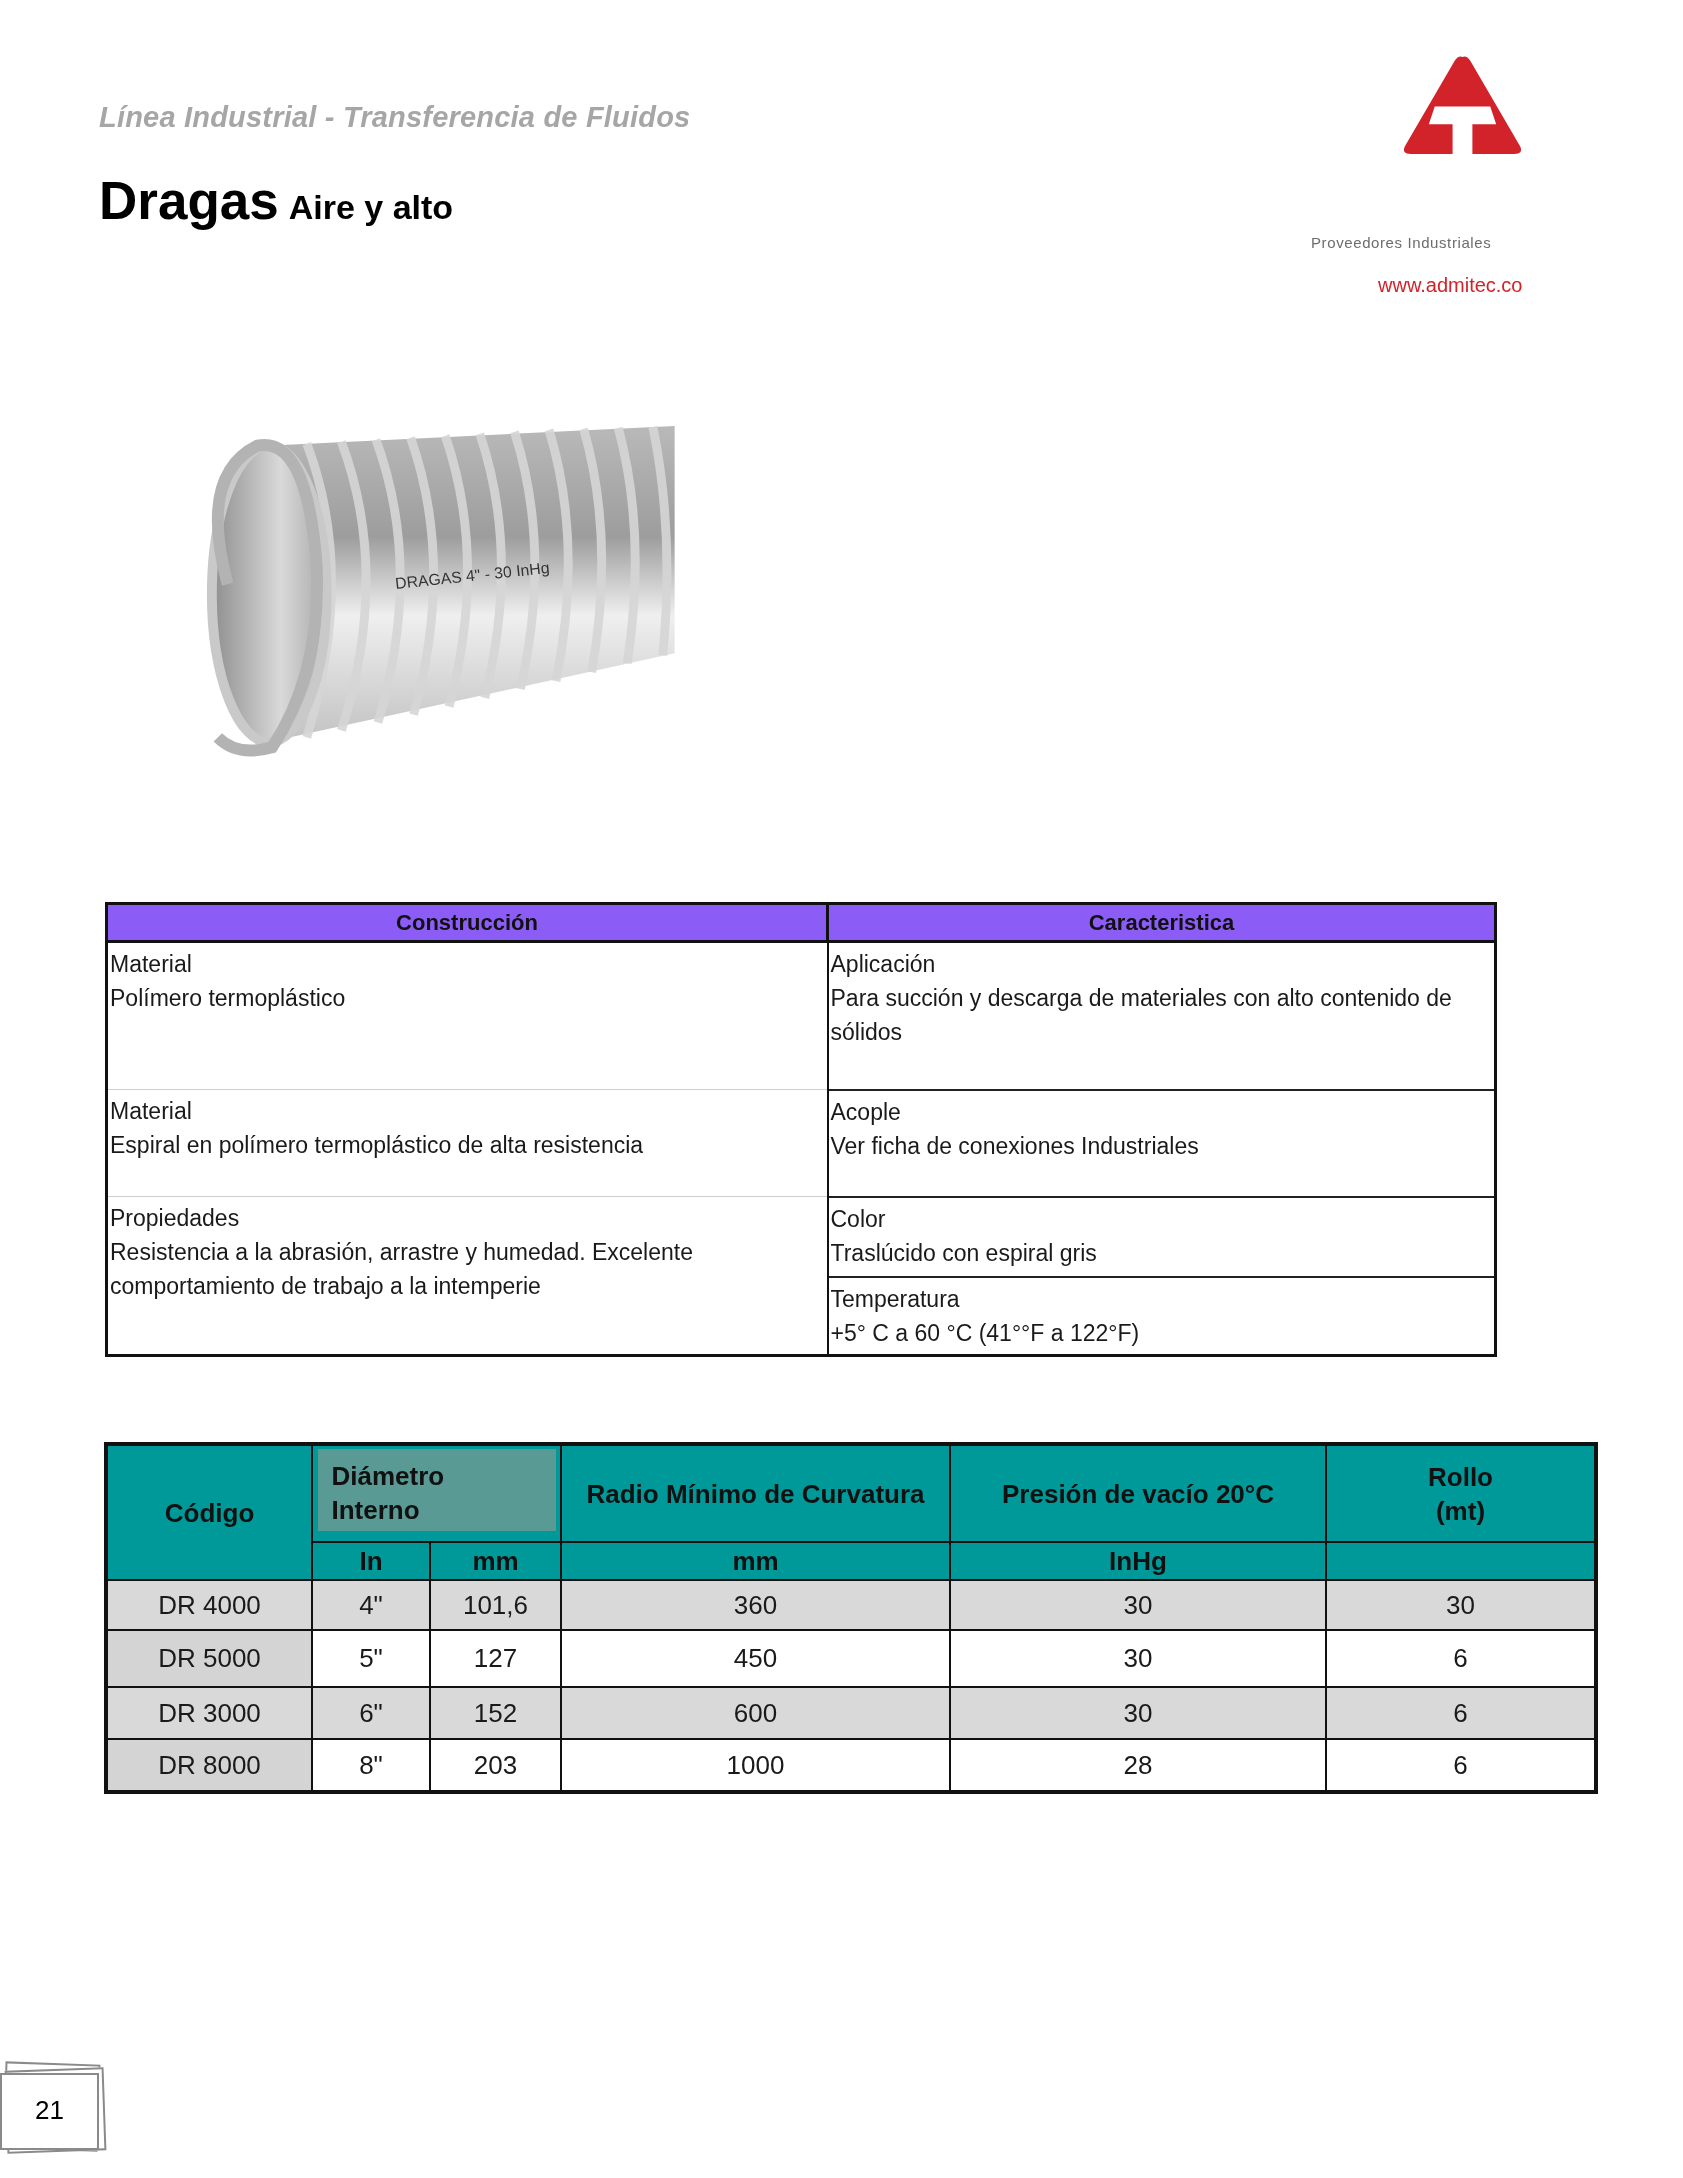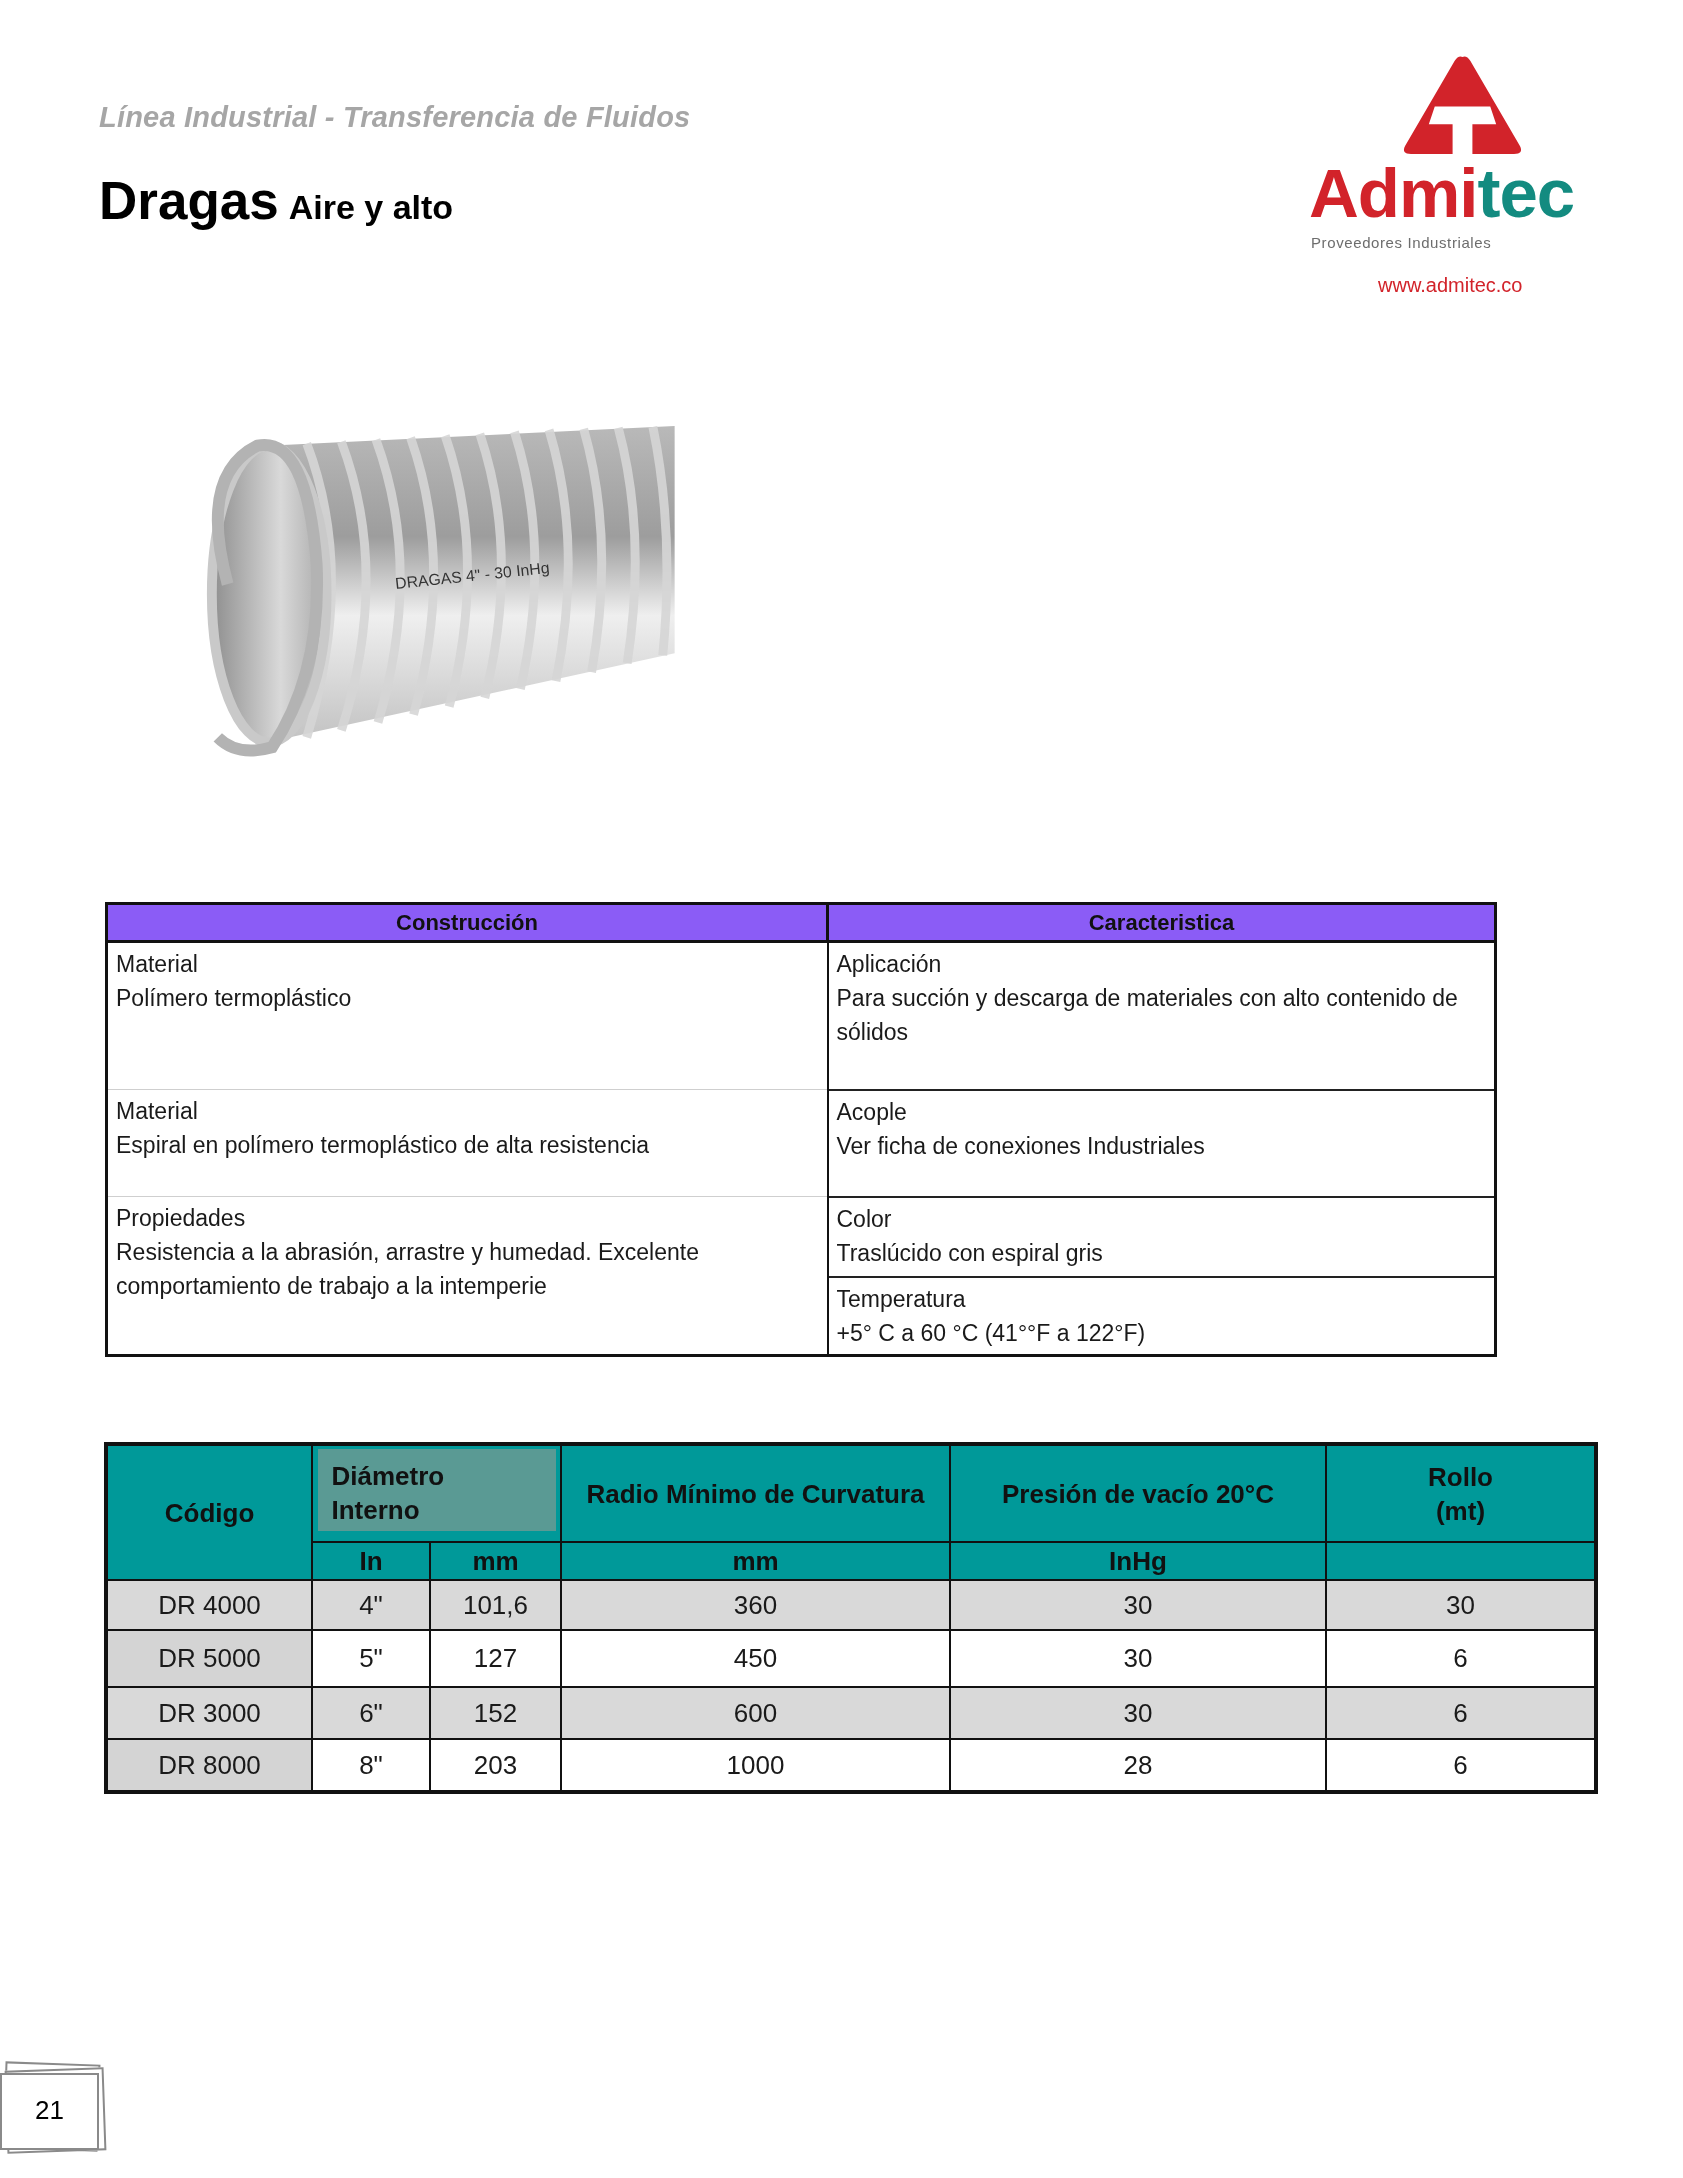--- a/index.html
+++ b/index.html
@@ -30,21 +30,21 @@
 
   
   .spec {
     left: 105px; top: 902px; width: 1389px; border-collapse: collapse;
     position: absolute; font-size: 23px; color: #1a1a1a; table-layout: fixed;
   }
   .spec th {
     background: #8b5cf6; color: #111; font-weight: bold; font-size: 22px; height: 35px;
     border: 3px solid #111; padding: 0; text-align: center;
   }
-  .spec td { vertical-align: top; padding: 4px 8px; line-height: 34px; }
+  .spec td { vertical-align: top; padding: 4px 2px; line-height: 34px; }
   .spec td.left { border-left: 3px solid #111; border-right: 2px solid #111; }
   .spec td.right { border-right: 3px solid #111; }
   .spec tr.sep-light td.left { border-top: 1px solid #cfcfcf; }
   .spec tr.sep-dark td.right { border-top: 2px solid #222; }
   .spec tr.last td { border-bottom: 3px solid #111; }
 
   
   .prod {
     position: absolute; left: 104px; top: 1442px; width: 1490px; border-collapse: collapse;
     table-layout: fixed; font-size: 26px; color: #1a1a1a;
@@ -76,21 +76,20 @@
 <div class="abs subtitle">Línea Industrial - Transferencia de Fluidos</div>
 <div class="abs title">
   <span class="main">Dragas</span><span class="sub">Aire y alto</span>
 </div>
 
 <div class="abs logo">
   <svg class="logo-tri" width="123" height="103" viewBox="0 0 124 104">
     <path d="M62 2 Q66 0 70 6 L120 92 Q124 100 114 100 L10 100 Q0 100 4 92 L54 6 Q58 0 62 2 Z" fill="#d2232a"></path>
     <path d="M34 52 L90 52 L96 70 L72 70 L72 100 L52 100 L52 70 L28 70 Z" fill="#ffffff"></path>
   </svg>
-  <div class="logo-word"><span class="red">Admi</span><span class="teal">tec</span></div>
   <div class="logo-tag">Proveedores Industriales</div>
   <div class="logo-url">www.admitec.co</div>
 </div>
 
 <svg class="abs hose" viewBox="0 0 530 360" width="525" height="356">
   <defs>
     <linearGradient id="tube" x1="0" y1="0" x2="0" y2="1">
       <stop offset="0" stop-color="#b9b9b9"></stop>
       <stop offset="0.35" stop-color="#9d9d9d"></stop>
       <stop offset="0.6" stop-color="#efefef"></stop>

